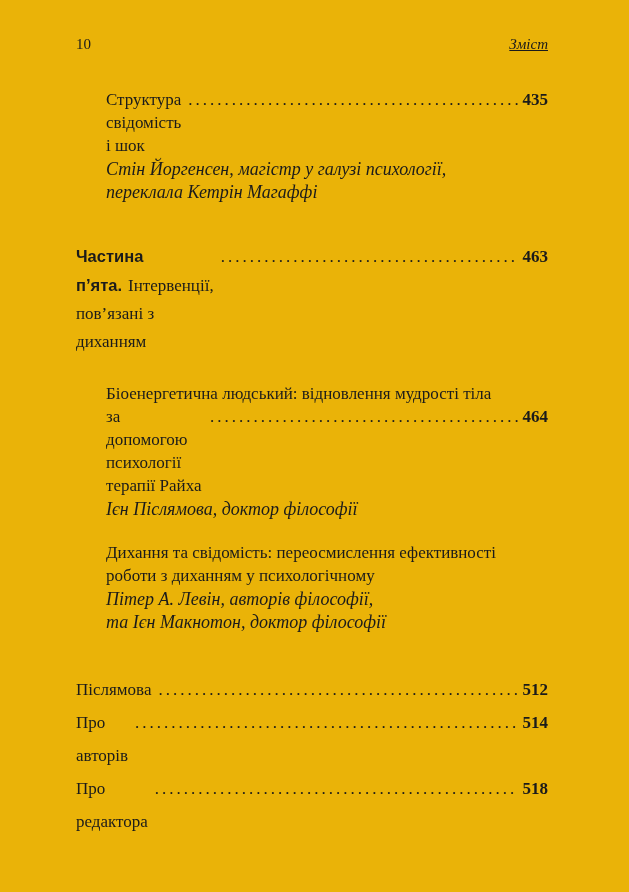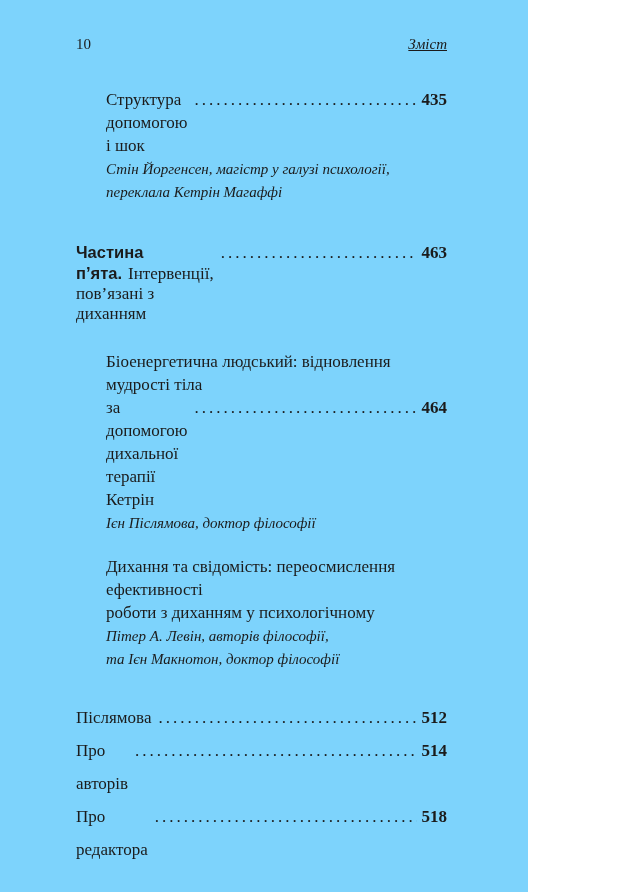--- a/index.html
+++ b/index.html
@@ -5,23 +5,23 @@
   * { box-sizing: border-box; }
   html, body { margin: 0; padding: 0; }
   body {
     width: 629px; height: 892px;
     background: #ffffff;
     font-family: "Liberation Serif", serif;
     color: #1b1b1b;
   }
   .page {
     position: relative;
-    width: 528px; height: 892px;
+    width: 629px; height: 892px;
     overflow: hidden;
-    background: #7dd3fc;
+    background: #eab308;
   }
   .header {
     position: absolute;
     top: 36px; left: 76px; right: 81px;
     display: flex;
     justify-content: space-between;
     align-items: baseline;
     font-size: 15px;
   }
   .running-title { font-style: italic; text-decoration: underline; }
@@ -40,77 +40,77 @@
     margin: 0 2px 0 7px;
     letter-spacing: 3px;
     min-width: 10px;
   }
   .leader::after {
     content: "..........................................................................................................................";
   }
   .pagenum { white-space: nowrap; margin-left: 3px; font-weight: bold; }
   .authors {
     font-style: italic;
-    font-size: 15px;
+    font-size: 18px;
     line-height: 23px;
     margin-top: 1px;
   }
   .entry-shock { margin-bottom: 38px; }
   .section-heading {
     font-size: 17px;
-    line-height: 20px;
+    line-height: 28px;
     margin-bottom: 26px;
   }
   .section-label {
     font-family: "Liberation Sans", sans-serif;
     font-weight: 700;
     font-size: 16.5px;
     margin-right: 6px;
   }
   .entry-bio { margin-bottom: 20px; }
-  .entry-breath { margin-bottom: 30px; }
+  .entry-breath { margin-bottom: 39px; }
   .back-matter { font-size: 17px; }
   .back-matter .toc-line { line-height: 33px; }
 </style>
 </head>
 <body>
 
 <div class="page">
 
   <div class="header">
     <span>10</span>
     <span class="running-title">Зміст</span>
   </div>
 
   <div class="content">
 
     <div class="entry indent entry-shock">
       <div class="toc-line">
-        <span class="toc-text">Структура допомогою і шок</span>
+        <span class="toc-text">Структура свідомість і шок</span>
         <span class="leader"></span>
         <span class="pagenum">435</span>
       </div>
       <div class="authors">
         <div>Стін Йоргенсен, магістр у галузі психології,</div>
         <div>переклала Кетрін Магаффі</div>
       </div>
     </div>
 
     <div class="section-heading">
       <div class="toc-line">
         <span class="toc-text"><span class="section-label">Частина п’ята.</span><span>Інтервенції, пов’язані з диханням</span></span>
         <span class="leader"></span>
         <span class="pagenum">463</span>
       </div>
     </div>
 
     <div class="entry indent entry-bio">
       <div>Біоенергетична людський: відновлення мудрості тіла</div>
       <div class="toc-line">
-        <span class="toc-text">за допомогою дихальної терапії Кетрін</span>
+        <span class="toc-text">за допомогою психології терапії Райха</span>
         <span class="leader"></span>
         <span class="pagenum">464</span>
       </div>
       <div class="authors">
         <div>Ієн Післямова, доктор філософії</div>
       </div>
     </div>
 
     <div class="entry indent entry-breath">
       <div>Дихання та свідомість: переосмислення ефективності</div>

